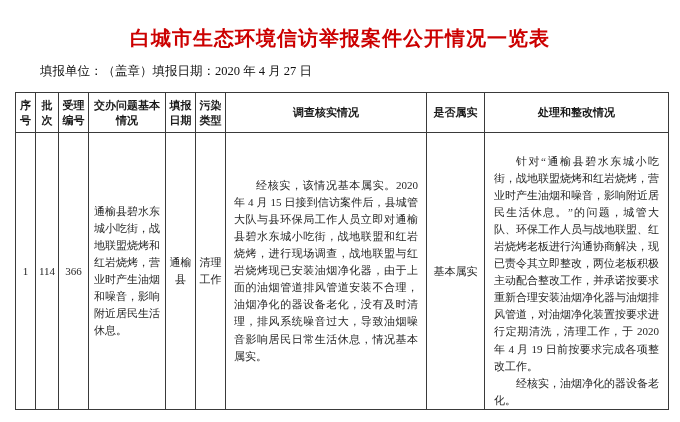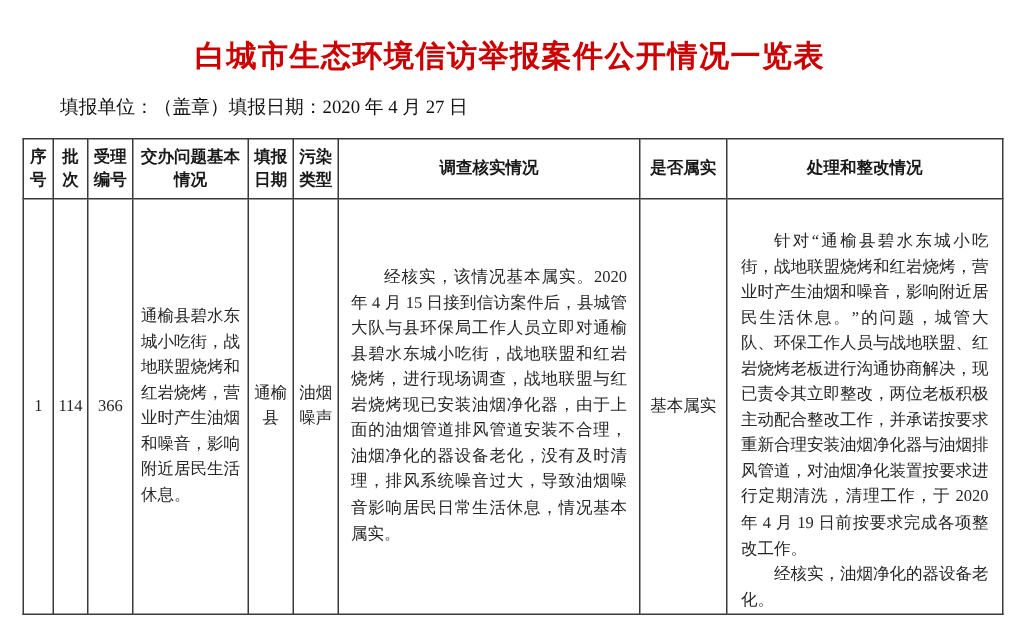--- a/index.html
+++ b/index.html
@@ -114,21 +114,21 @@
         <th>处理和整改情况</th>
       </tr>
     </thead>
     <tbody>
       <tr>
         <td class="c-center">1</td>
         <td class="c-center">114</td>
         <td class="c-center">366</td>
         <td class="c-problem">通榆县碧水东城小吃街，战地联盟烧烤和红岩烧烤，营业时产生油烟和噪音，影响附近居民生活休息。</td>
         <td class="c-center">通榆县</td>
-        <td class="c-center">油烟噪声</td>
+        <td class="c-center">清理工作</td>
         <td class="c-invest">
           <p class="para">经核实，该情况基本属实。2020 年 4 月 15 日接到信访案件后，县城管大队与县环保局工作人员立即对通榆县碧水东城小吃街，战地联盟和红岩烧烤，进行现场调查，战地联盟与红岩烧烤现已安装油烟净化器，由于上面的油烟管道排风管道安装不合理，油烟净化的器设备老化，没有及时清理，排风系统噪音过大，导致油烟噪音影响居民日常生活休息，情况基本属实。</p>
         </td>
         <td class="c-center">基本属实</td>
         <td class="c-handle">
           <p class="para">针对“通榆县碧水东城小吃街，战地联盟烧烤和红岩烧烤，营业时产生油烟和噪音，影响附近居民生活休息。”的问题，城管大队、环保工作人员与战地联盟、红岩烧烤老板进行沟通协商解决，现已责令其立即整改，两位老板积极主动配合整改工作，并承诺按要求重新合理安装油烟净化器与油烟排风管道，对油烟净化装置按要求进行定期清洗，清理工作，于 2020 年 4 月 19 日前按要求完成各项整改工作。</p>
           <p class="para">经核实，油烟净化的器设备老化。</p>
         </td>
       </tr>
     </tbody>

